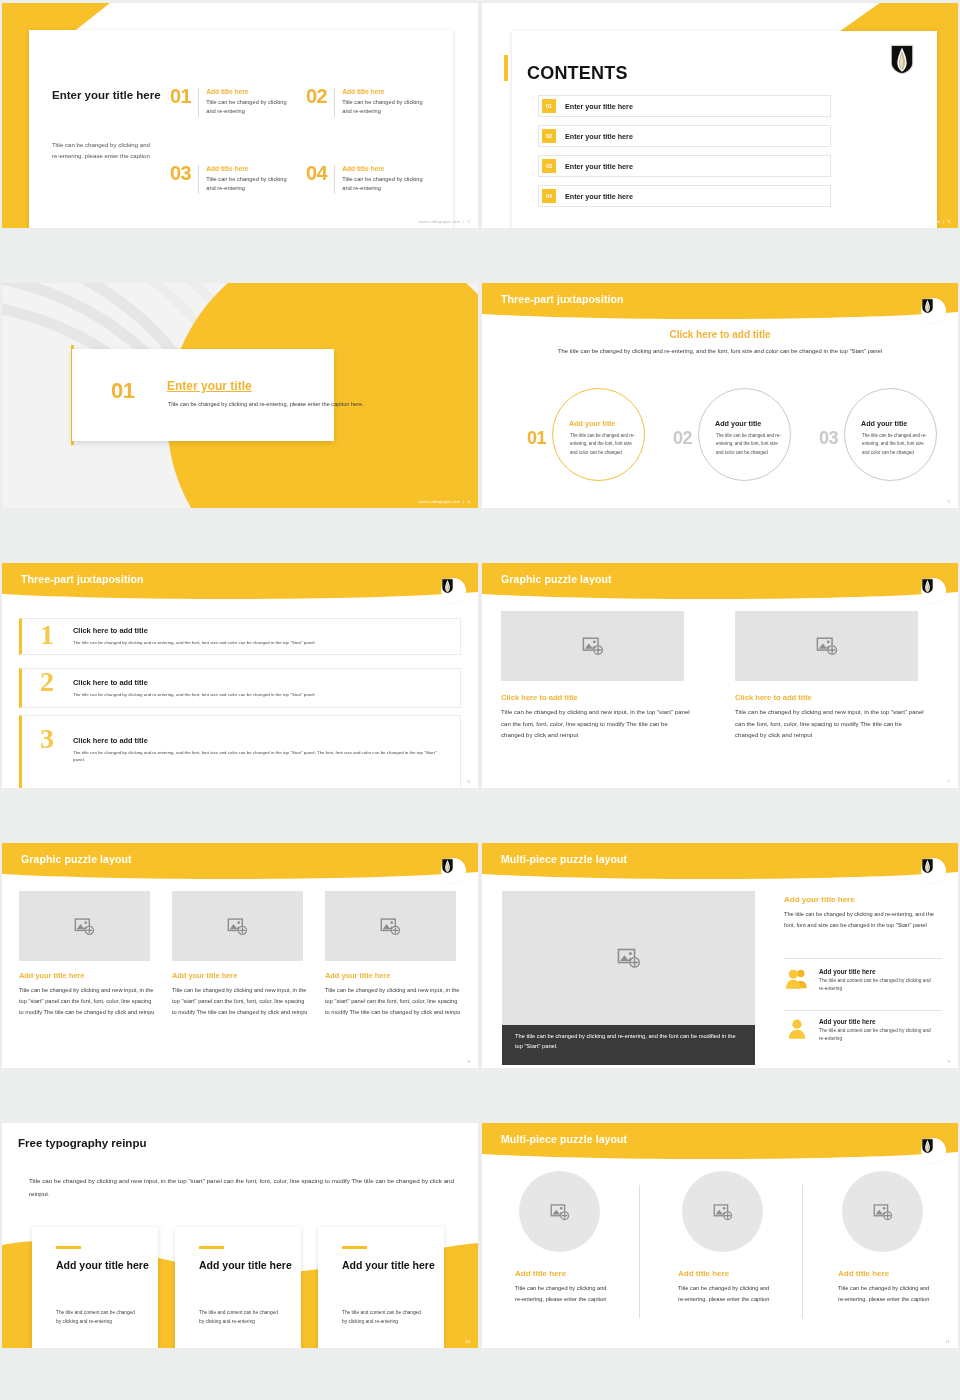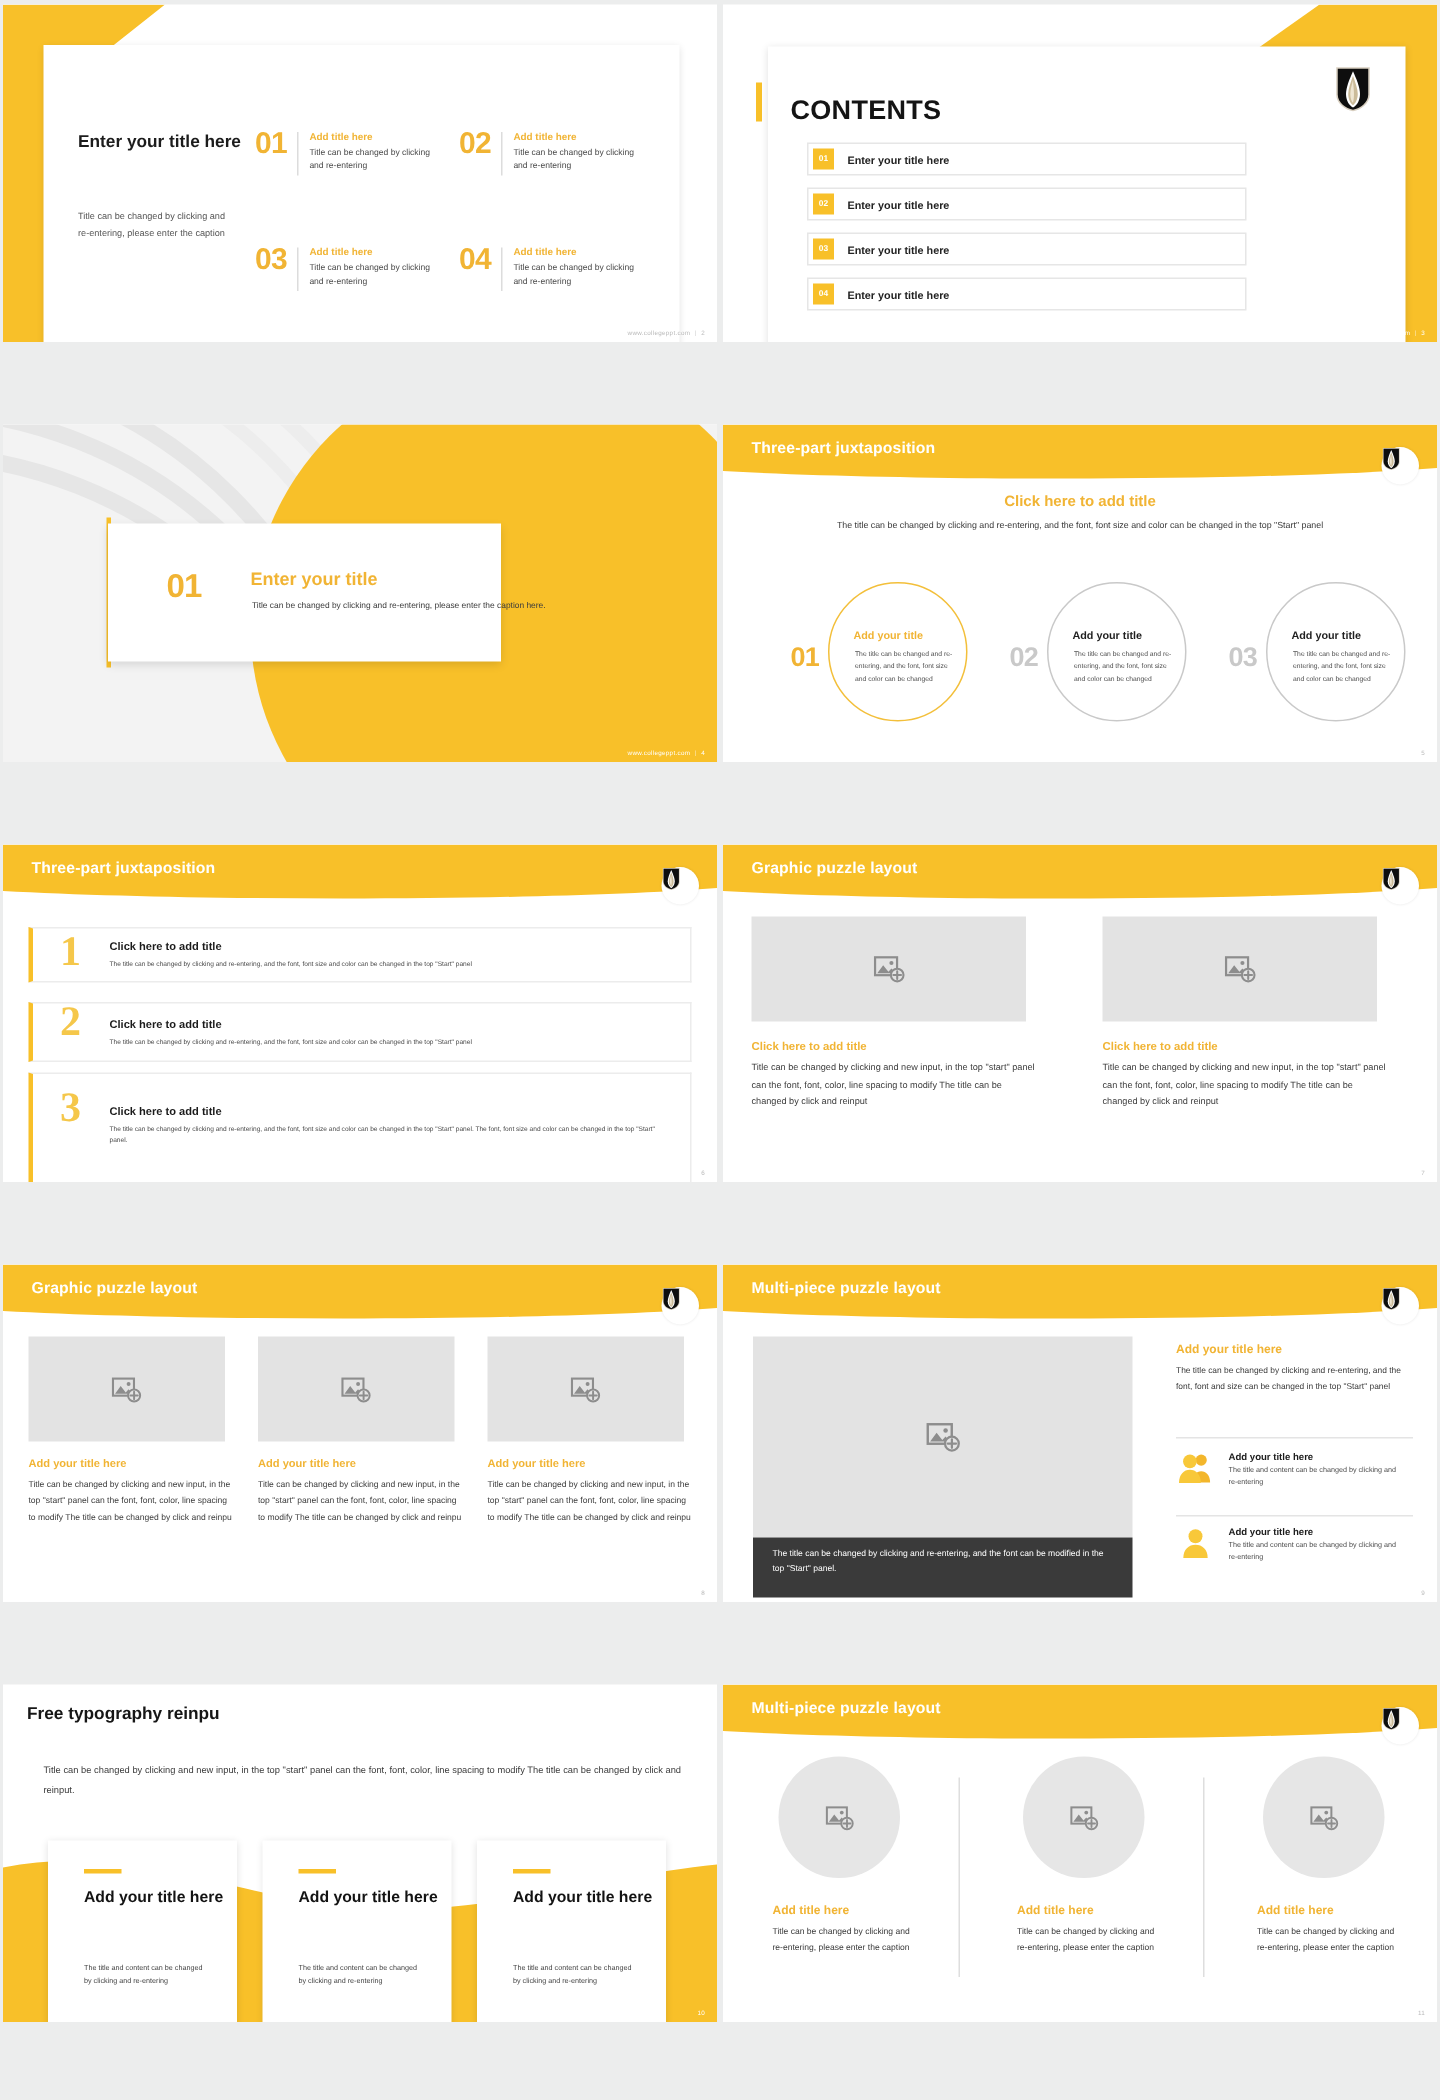--- a/index.html
+++ b/index.html
@@ -69,21 +69,21 @@
      font-size:5.6px; font-weight:bold; display:flex; align-items:center; justify-content:center; margin-left:3px; }
   .s2-lbl { font-size:7.2px; font-weight:bold; color:#222; margin-left:9px; }
   .s2-logo { position:absolute; right:22px; top:13px; }
 
   
   .s3-bg { position:absolute; inset:0; background:#f4f4f4; }
   .s3-card { position:absolute; left:70px; top:66px; width:262px; height:92px;
      background:#fff; box-shadow:0 2px 6px rgba(0,0,0,.13); }
   .s3-lbar { position:absolute; left:69px; top:62px; width:3px; height:100px; background:#f8c029; }
   .s3-num { position:absolute; left:39px; top:29px; font-size:22px; font-weight:bold; color:#f1b434; letter-spacing:-.5px;}
-  .s3-ttl { position:absolute; left:95px; top:30px; font-size:12px; font-weight:bold; color:#f1b434; }
+  .s3-ttl { position:absolute; left:95px; top:30px; font-size:12px; font-weight:bold; color:#f1b434;text-decoration:underline; }
   .s3-sub { position:absolute; left:96px; top:50px; width:200px; font-size:5.6px; color:#3c3c3c; line-height:1.8; }
 
   
   .s4-h1 { position:absolute; left:0; right:0; top:46px; text-align:center;
      font-size:10px; font-weight:bold; color:#f1b434; }
   .s4-h2 { position:absolute; left:0; right:0; top:63px; text-align:center;
      font-size:5.9px; color:#3a3a3a; line-height:1.85; }
   .s4-grp { position:absolute; top:105px; width:128px; height:95px; }
   .s4-circ { position:absolute; left:28px; top:0; width:93px; height:93px;
      border-radius:50%; border:1.4px solid #c9c9c9; }

